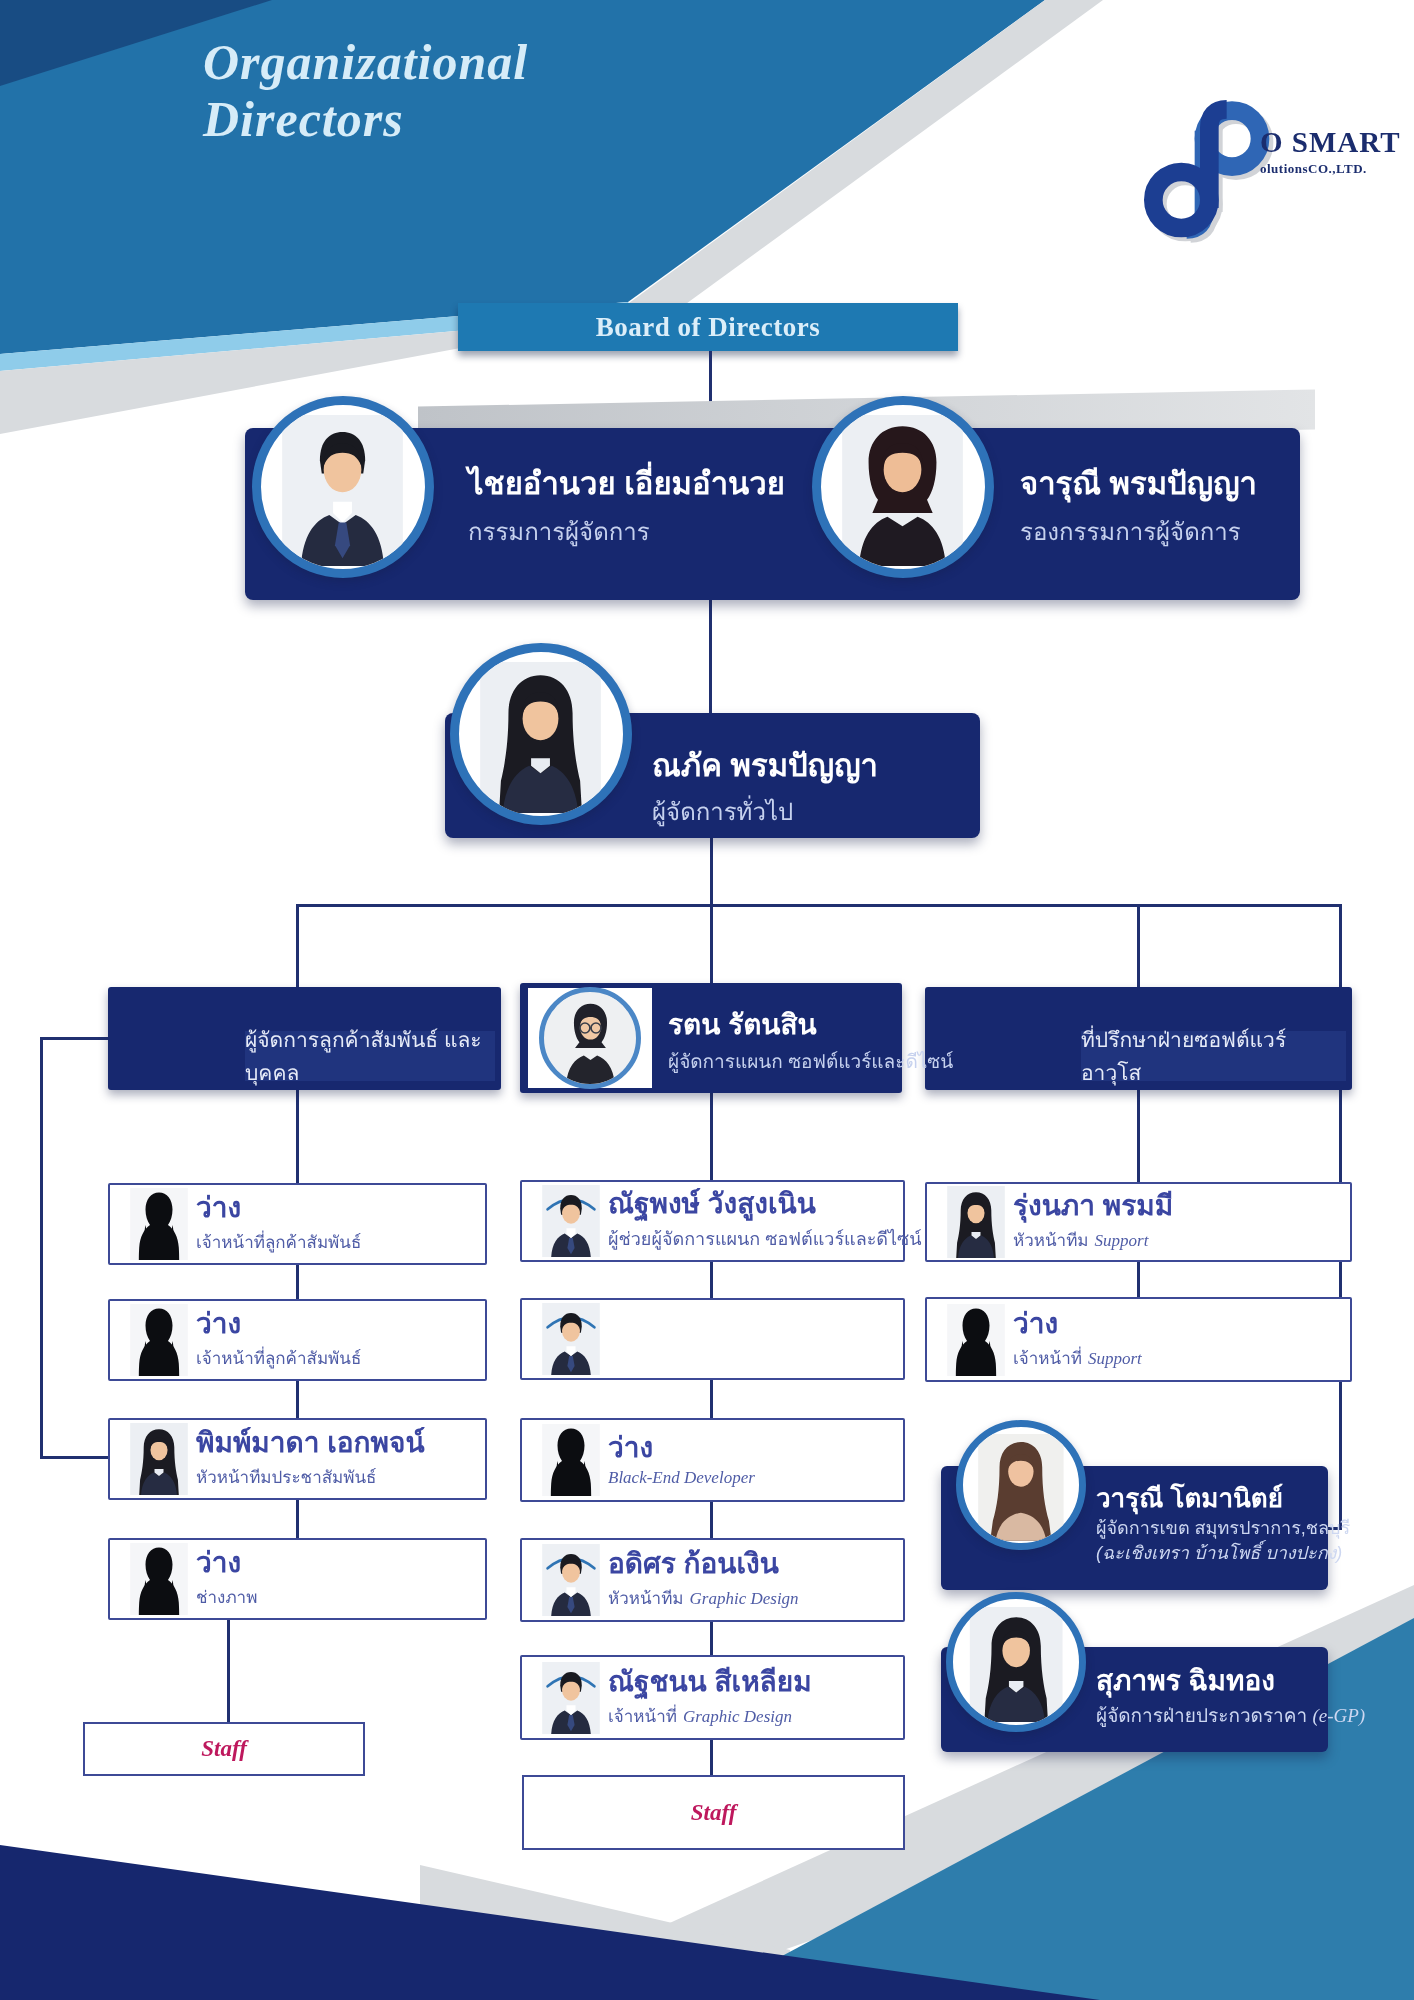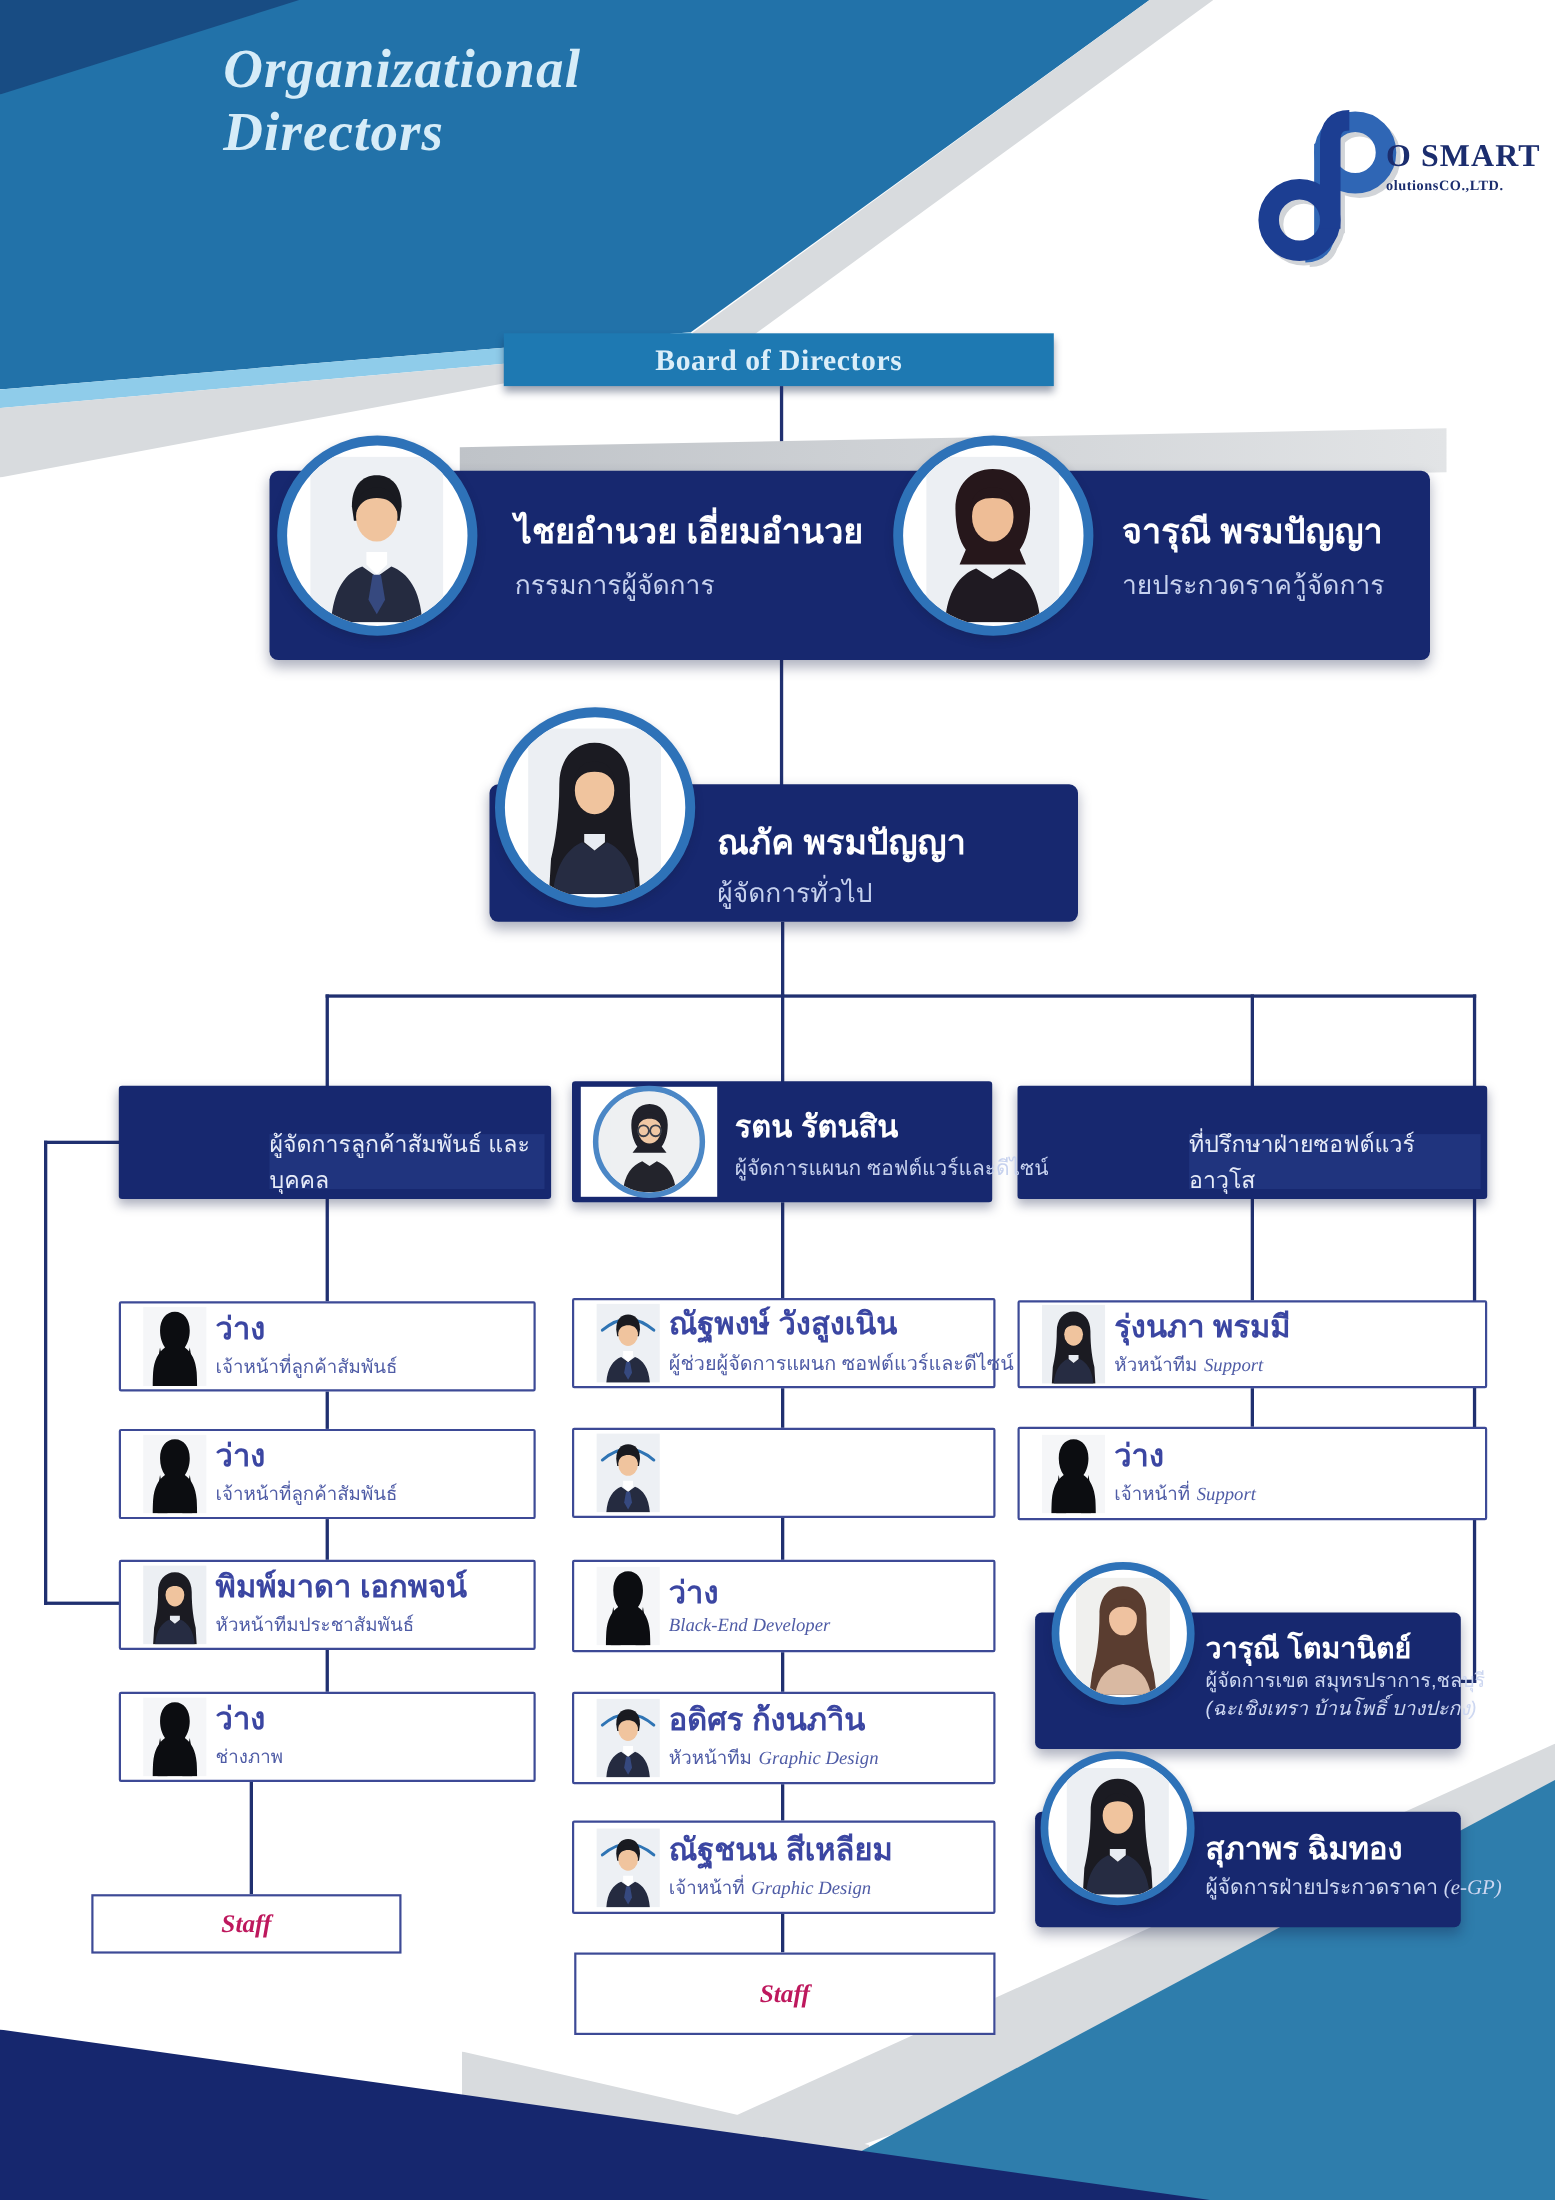--- a/index.html
+++ b/index.html
@@ -208,21 +208,21 @@
       </svg>
   </div>
   <div class="card-name" style="left:468px;top:458px">ไชยอำนวย เอี่ยมอำนวย</div>
   <div class="card-role" style="left:468px;top:512px">กรรมการผู้จัดการ</div>
   <div class="circle" style="left:812px;top:396px;width:182px;height:182px">
     <svg>
         <use href="#bust-female-short"></use>
       </svg>
   </div>
   <div class="card-name" style="left:1020px;top:458px">จารุณี พรมปัญญา</div>
-  <div class="card-role" style="left:1020px;top:512px">ายประกวดราคาู้จัดการ</div>
+  <div class="card-role" style="left:1020px;top:512px">รองกรรมการผู้จัดการ</div>
 
   <div class="navy-card" style="left:445px;top:713px;width:535px;height:125px"></div>
   <div class="circle" style="left:450px;top:643px;width:182px;height:182px">
     <svg>
         <use href="#bust-female"></use>
       </svg>
   </div>
   <div class="card-name" style="left:652px;top:740px">ณภัค พรมปัญญา</div>
   <div class="card-role" style="left:652px;top:792px">ผู้จัดการทั่วไป</div>
 
@@ -310,21 +310,21 @@
     <div>
         <div class="pname">ว่าง</div>
       <div class="prole"><span></span><span class="en" style="margin-left:0">Black-End Developer</span></div>
       </div>
   </div>
   <div class="pbox" style="left:520px;top:1538px;width:385px;height:84px">
     <svg class="avatar">
         <use href="#bust-male-arc"></use>
       </svg>
     <div>
-        <div class="pname">อดิศร ก้งนภาิน</div>
+        <div class="pname">อดิศร ก้อนเงิน</div>
       <div class="prole"><span>หัวหน้าทีม</span><span class="en">Graphic Design</span></div>
       </div>
   </div>
   <div class="pbox" style="left:520px;top:1655px;width:385px;height:85px">
     <svg class="avatar">
         <use href="#bust-male-arc"></use>
       </svg>
     <div>
         <div class="pname">ณัฐชนน สีเหลียม</div>
       <div class="prole"><span>เจ้าหน้าที่</span><span class="en">Graphic Design</span></div>

